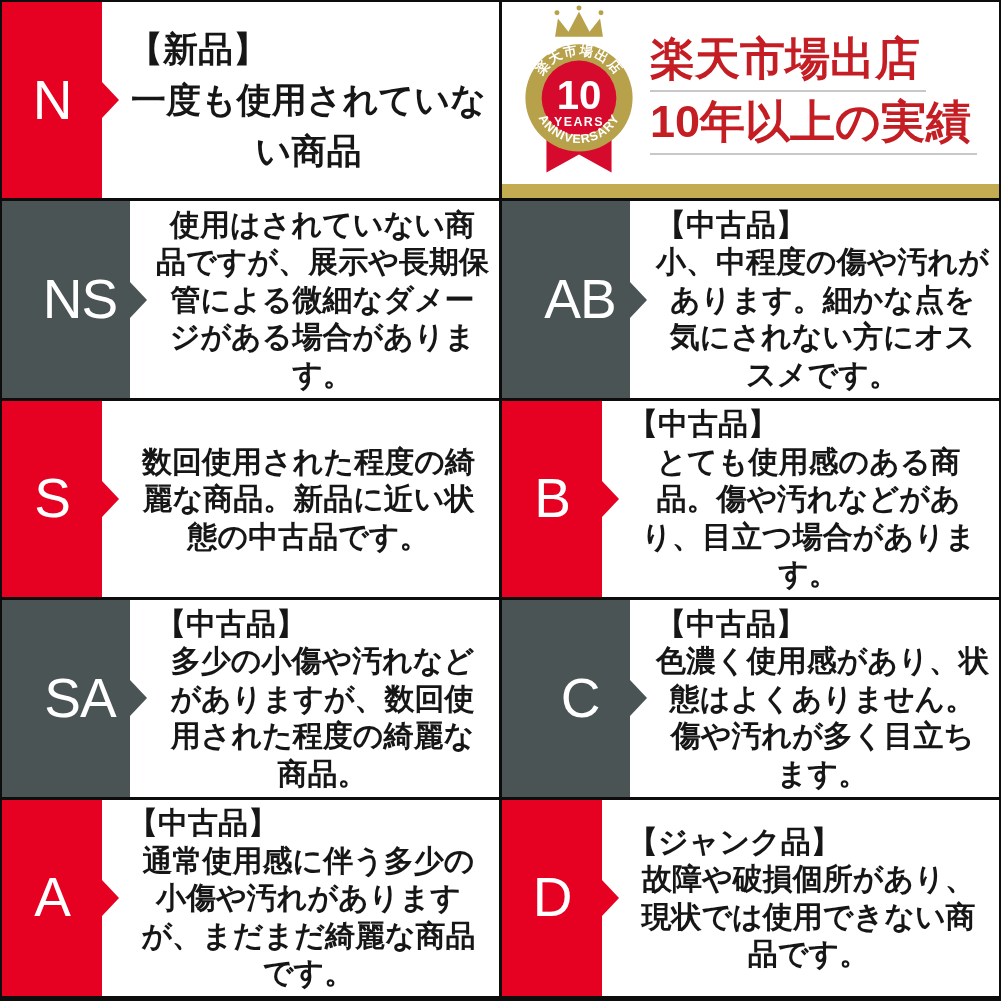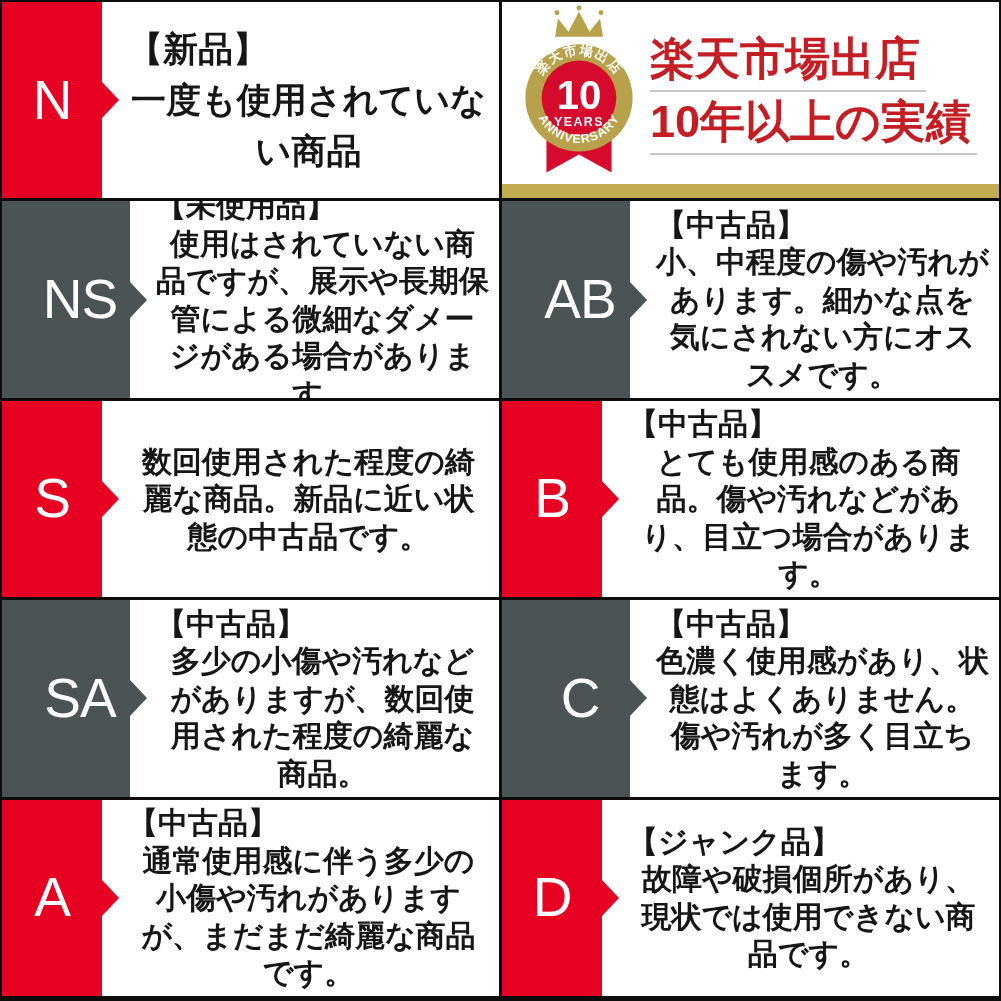--- a/index.html
+++ b/index.html
@@ -107,21 +107,20 @@
     </div>
     <div class="gold-bar"></div>
   </div>
 
   <div class="cell grade dark">
     <div class="label-box">
       <span class="letter">NS</span>
       <span class="arrow"></span>
     </div>
     <div class="desc">
-      <div class="g-title">【未使用品】</div>
       <div class="g-body">使用はされていない商品ですが、展示や長期保管による微細なダメージがある場合があります。</div>
     </div>
   </div>
 
   <div class="cell grade dark">
     <div class="label-box">
       <span class="letter">AB</span>
       <span class="arrow"></span>
     </div>
     <div class="desc">

